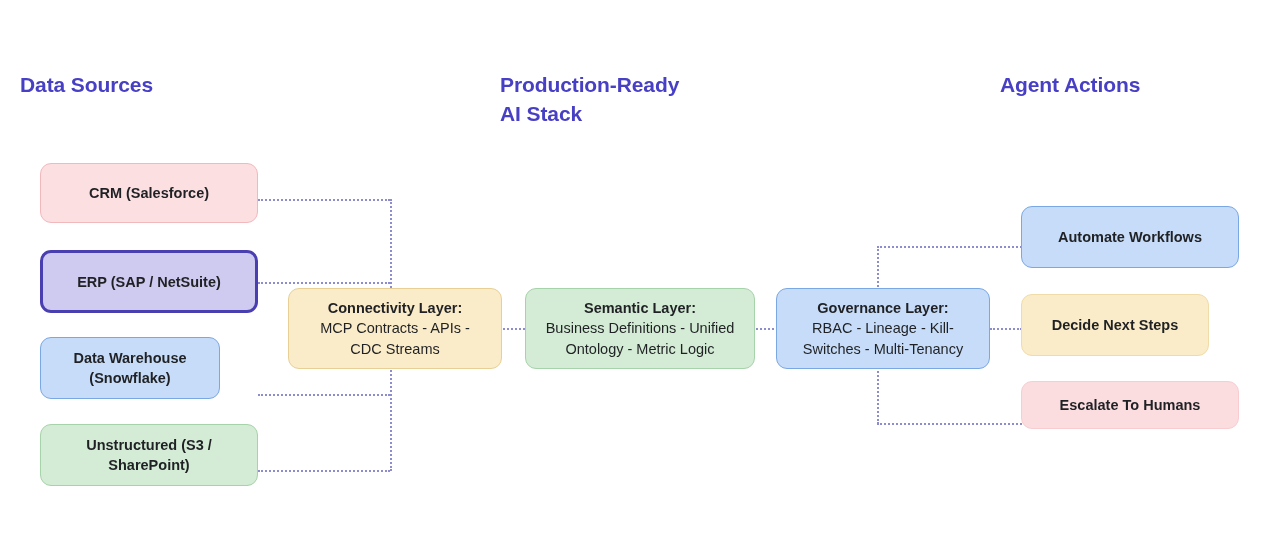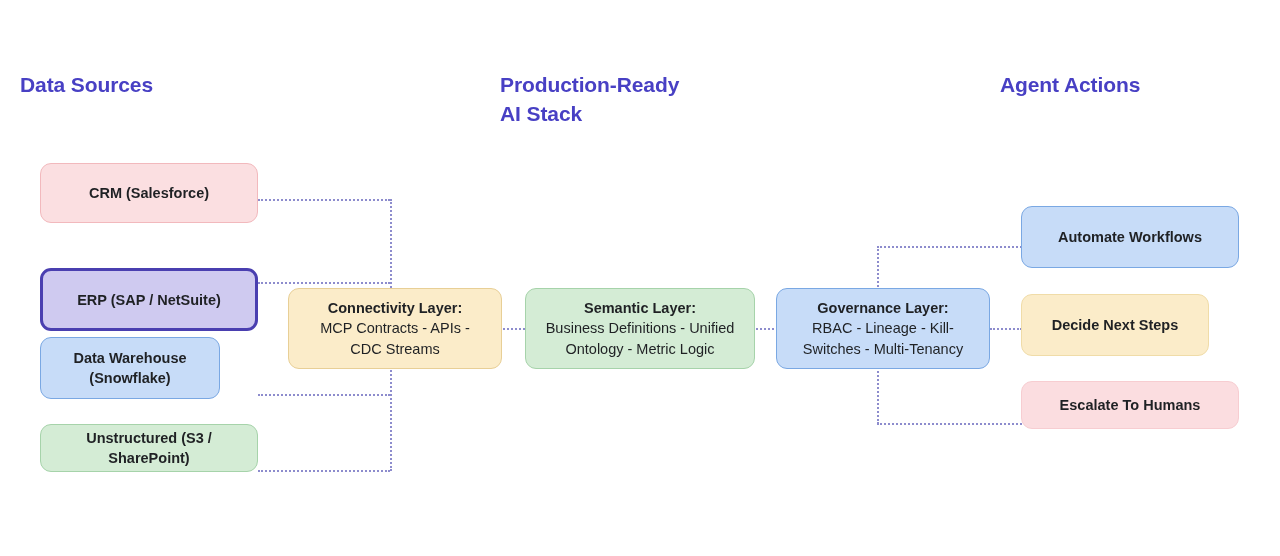--- a/index.html
+++ b/index.html
@@ -114,34 +114,34 @@
   <div class="conn h" style="left:990px; top:328px; width:32px;"></div>
 
   <div class="conn h" style="left:877px; top:423px; width:145px;"></div>
 
   <div class="node small c-pink" style="left:40px; top:163px; width:218px; height:60px;">
     <span class="label">
       <span class="ttl">CRM (Salesforce)</span>
     </span>
   </div>
 
-  <div class="node small c-purple" style="left:40px; top:268px; width:218px; height:63px;">
+  <div class="node small c-purple" style="left:40px; top:250px; width:218px; height:63px;">
     <span class="label">
       <span class="ttl">ERP (SAP / NetSuite)</span>
     </span>
   </div>
 
   <div class="node small c-blue" style="left:40px; top:337px; width:180px; height:62px;">
     <span class="label">
       <span class="ttl">Data Warehouse</span>
       <span class="ttl">(Snowflake)</span>
     </span>
   </div>
 
-  <div class="node small c-green" style="left:40px; top:424px; width:218px; height:48px;">
+  <div class="node small c-green" style="left:40px; top:424px; width:218px; height:62px;">
     <span class="label">
       <span class="ttl">Unstructured (S3 /</span>
       <span class="ttl">SharePoint)</span>
     </span>
   </div>
 
   <div class="node layer c-green" style="left:525px; top:288px; width:230px; height:81px;">
     <span class="label">
       <span class="ttl">Semantic Layer:</span>
       <span class="sub">Business Definitions - Unified</span>

